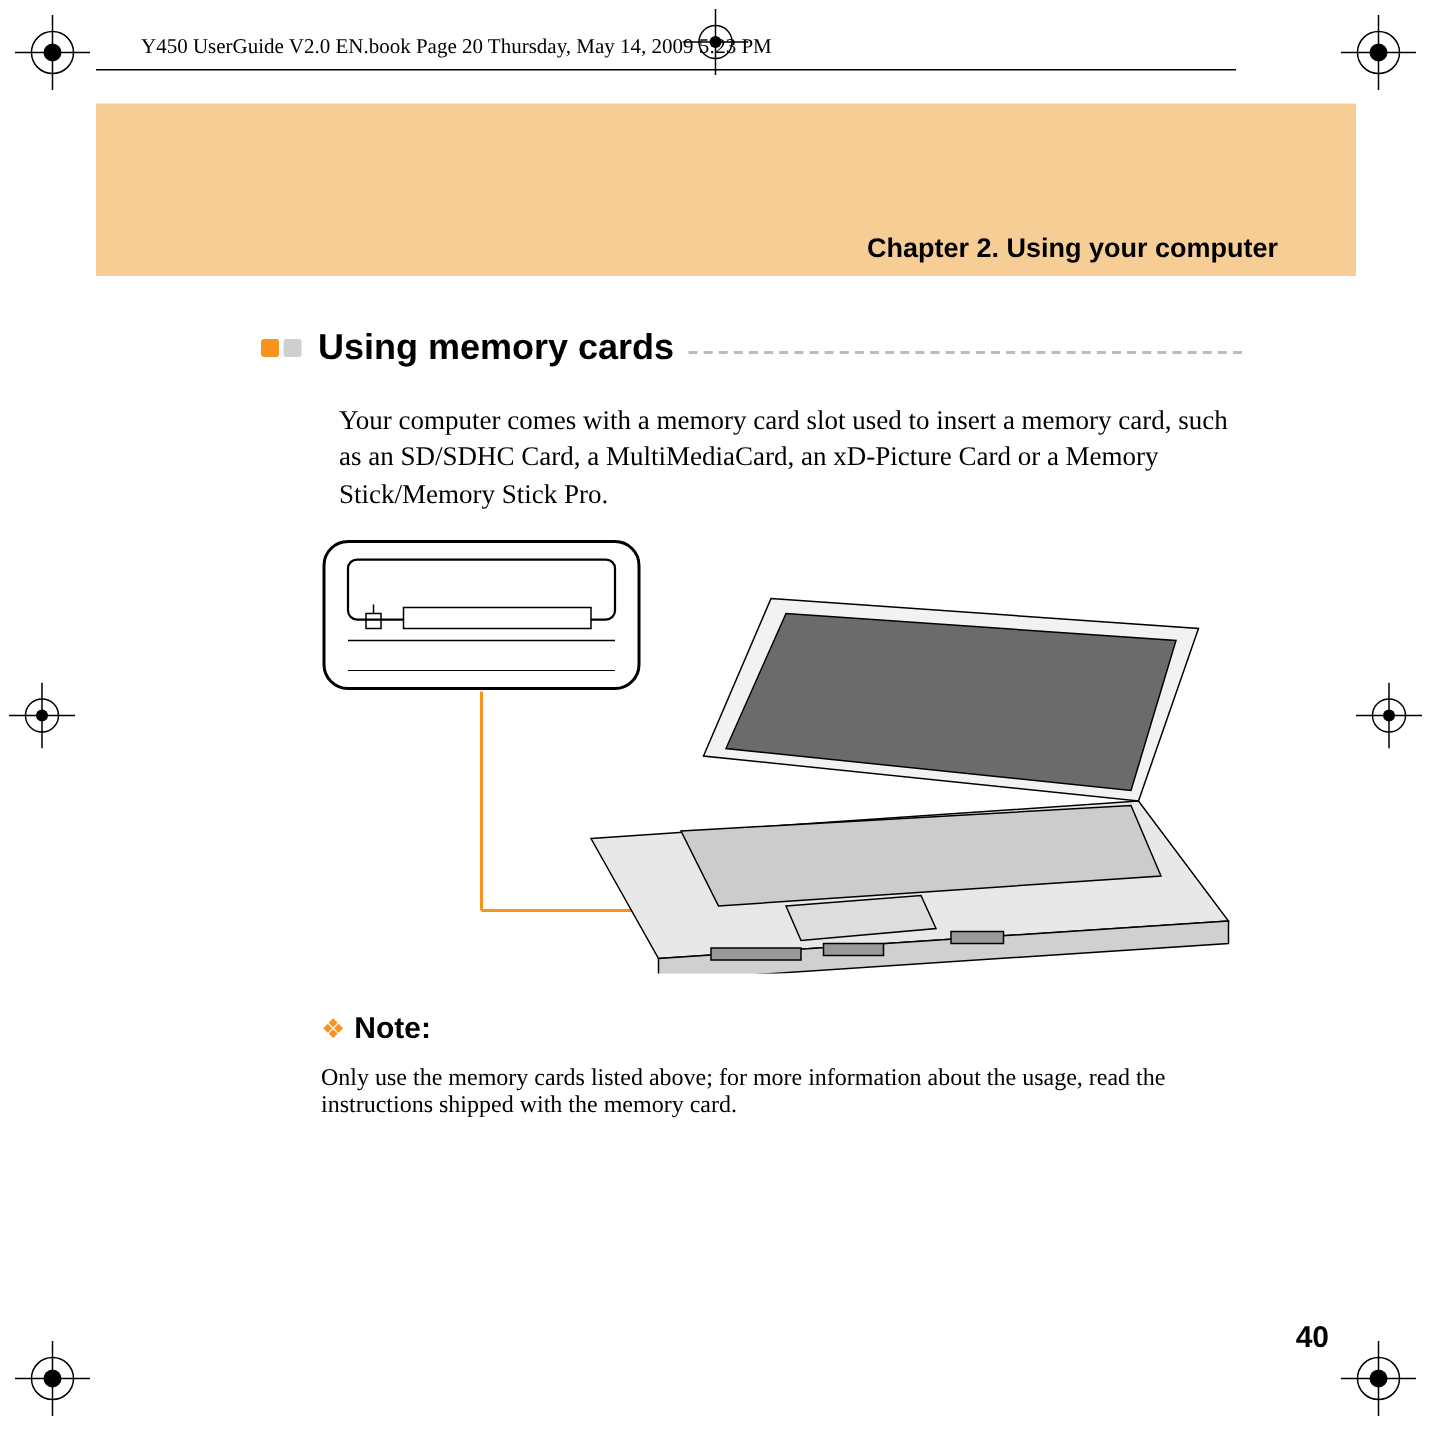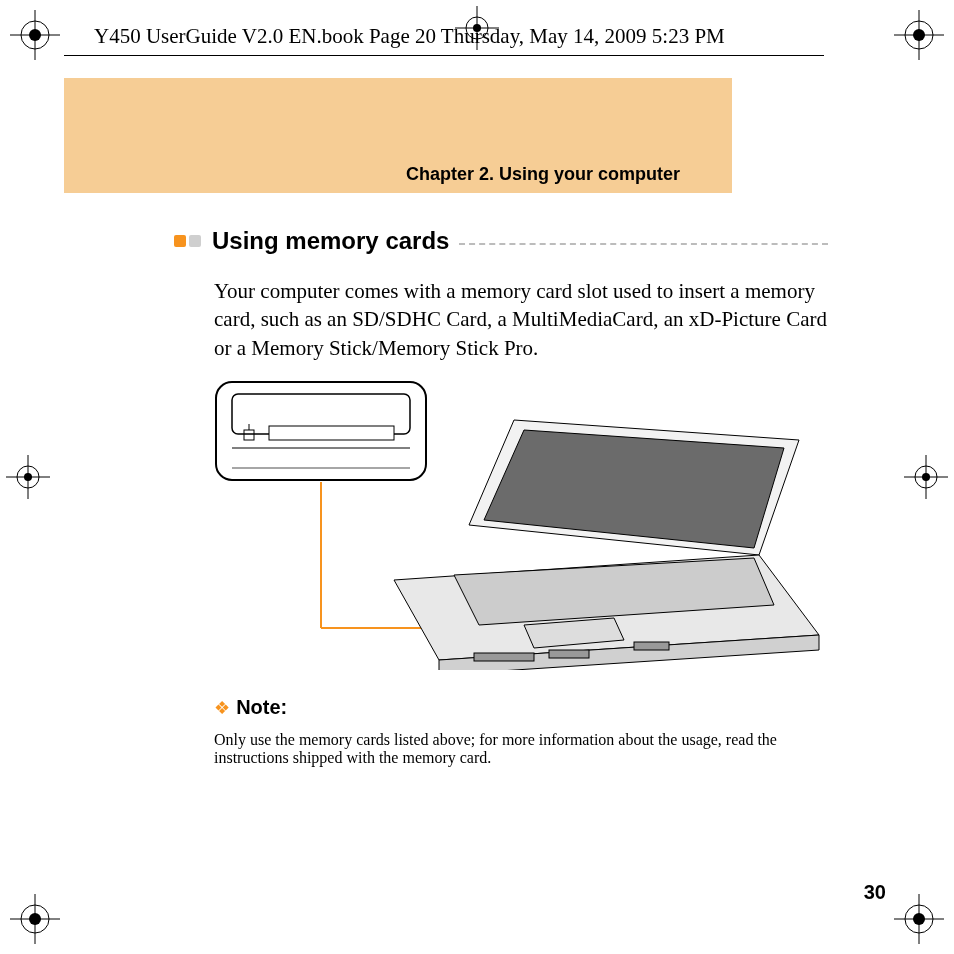--- a/index.html
+++ b/index.html
@@ -36,29 +36,29 @@
     left: 64px;
     right: 56px;
     bottom: 50px;
   }
   .header-line {
     border-top: 1px solid #000;
     margin-top: 4px;
     width: 760px;
   }
   .running-head {
-    font-size: 21px;
+    font-size: 14px;
     font-family: "Times New Roman", serif;
     padding: 2px 0 2px 30px;
   }
   .orange-band {
     background: #f6cd95;
     height: 115px;
     margin-top: 22px;
-    width: 668px;
+    width: 840px;
     position: relative;
   }
   .chapter-title {
     position: absolute;
     right: 52px;
     bottom: 8px;
     font-weight: bold;
     font-size: 18px;
   }
   .content {
@@ -86,24 +86,24 @@
     margin-right: 10px;
   }
   .dashfill {
     flex: 1;
     border-top: 2px dashed #bcbcbc;
     height: 0;
     margin-top: 6px;
   }
   .body-text {
     font-family: "Palatino Linotype", "Book Antiqua", serif;
-    font-size: 21px;
+    font-size: 18px;
     line-height: 1.35;
     margin-top: 22px;
-    margin-left: 40px;
+    margin-left: 52px;
   }
   .illus-wrap {
     margin-top: 18px;
     margin-left: 40px;
     height: 290px;
     position: relative;
   }
   .note-block {
     margin-top: 26px;
     margin-left: 40px;
@@ -249,13 +249,13 @@
     <div class="note-block">
       <div class="note-label-row">
         <span class="note-marker">❖</span>
         <span class="note-label">Note:</span>
       </div>
       <div style="margin-top:12px;">Only use the memory cards listed above; for more information about the usage, read the instructions shipped with the memory card.</div>
     </div>
   </div>
 </div>
 
-<div class="page-num">30</div>
+<div class="page-num">40</div>
 
 </body></html>

